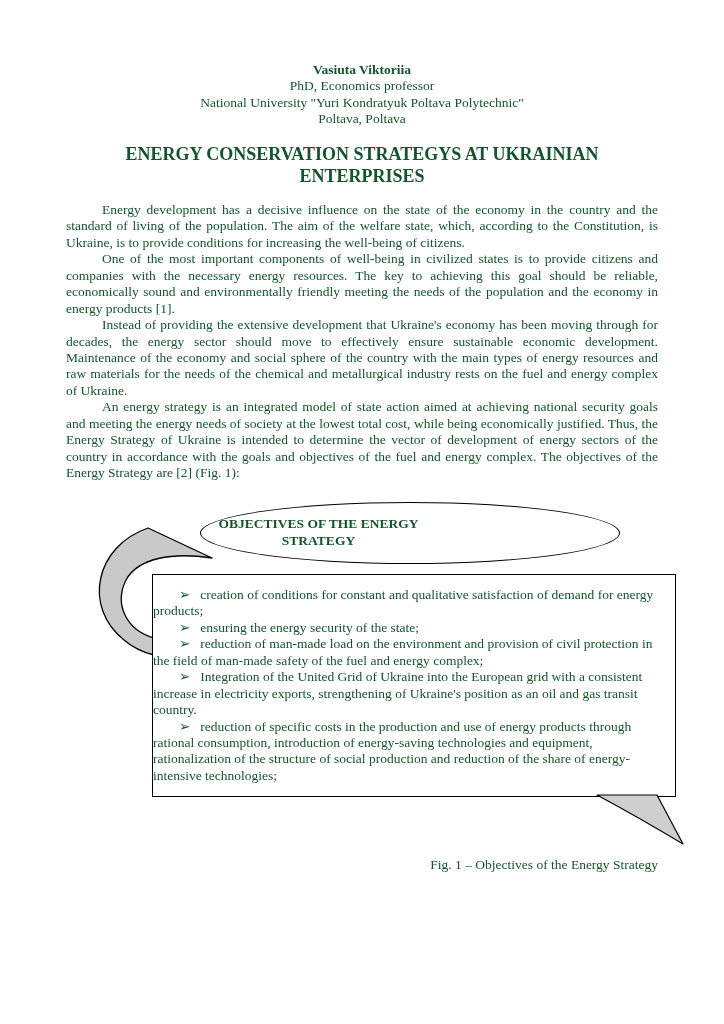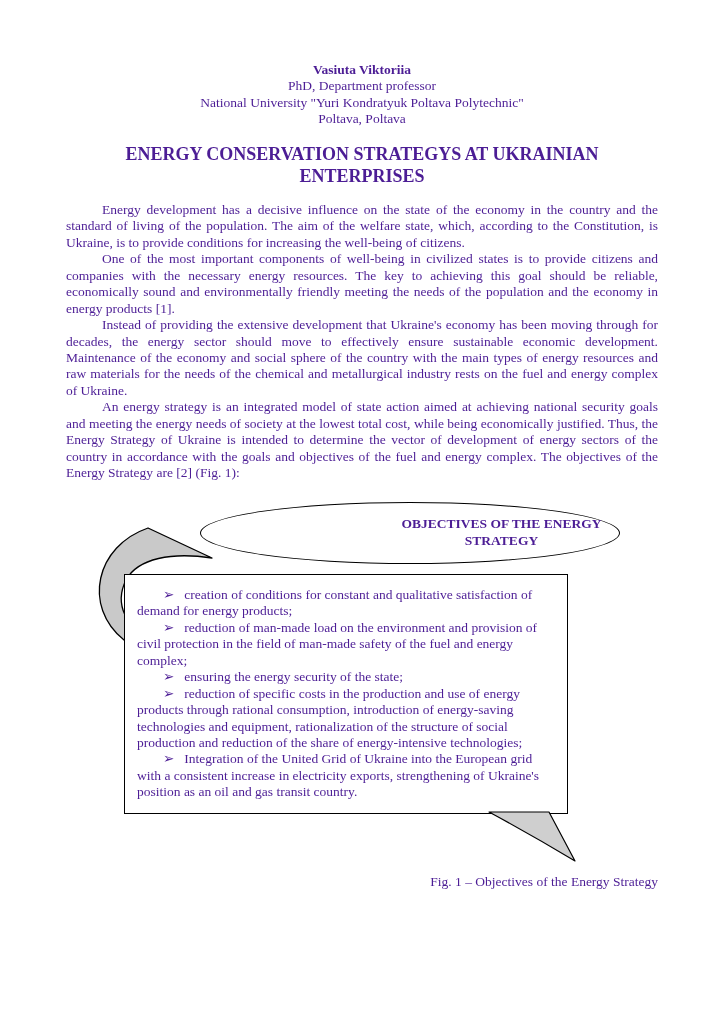--- a/index.html
+++ b/index.html
@@ -7,21 +7,21 @@
     padding: 0;
     background: #ffffff;
   }
   .page {
     position: relative;
     width: 724px;
     height: 1024px;
     box-sizing: border-box;
     padding: 62px 66px 0 66px;
     background: #ffffff;
-    color: #4c1d95;
+    color: #14532d;
     font-family: "Liberation Serif", "DejaVu Serif", serif;
     font-size: 13.5px;
     line-height: 1.22;
     overflow: hidden;
   }
   .author-block { text-align: center; }
   .author-block div { margin: 0; }
   .author-name { font-weight: bold; }
   .paper-title {
     font-size: 18px;
@@ -49,38 +49,38 @@
     z-index: 2;
     margin-left: 134px;
     width: 420px;
     height: 62px;
     box-sizing: border-box;
     border: 1.5px solid #000;
     border-radius: 50%;
     background: #fff;
     display: flex;
     align-items: center;
-    justify-content: flex-end;
+    justify-content: flex-start;
   }
   .ellipse-text {
     font-weight: bold;
     text-align: center;
     max-width: 235px;
     line-height: 1.25;
   }
   .objectives-box {
     position: relative;
     z-index: 2;
-    margin-left: 58px;
+    margin-left: 86px;
     margin-top: 10px;
-    width: 444px;
+    width: 524px;
     box-sizing: border-box;
     border: 1.5px solid #000;
     background: #fff;
-    padding: 12px 10px 12px 12px;
+    padding: 12px 10px 12px 0;
   }
   .obj-item {
     margin: 0;
     text-align: left;
     text-indent: 26px;
   }
   .bullet { margin-right: 10px; }
   .tail {
     position: absolute;
     right: -12px;
@@ -92,21 +92,21 @@
     margin-top: 60px;
   }
 </style>
 </head>
 <body>
 
 <div class="page">
 
   <header class="author-block">
     <div class="author-name">Vasiuta Viktoriia</div>
-    <div>PhD, Department professor</div>
+    <div>PhD, Economics professor</div>
     <div>National University "Yuri Kondratyuk Poltava Polytechnic"</div>
     <div>Poltava, Poltava</div>
   </header>
 
   <h1 class="paper-title">ENERGY CONSERVATION STRATEGYS AT UKRAINIAN ENTERPRISES</h1>
 
   <p class="body-par">Energy development has a decisive influence on the state of the economy in the country and the standard of living of the population. The aim of the welfare state, which, according to the Constitution, is Ukraine, is to provide conditions for increasing the well-being of citizens.</p>
   <p class="body-par">One of the most important components of well-being in civilized states is to provide citizens and companies with the necessary energy resources. The key to achieving this goal should be reliable, economically sound and environmentally friendly meeting the needs of the population and the economy in energy products [1].</p>
   <p class="body-par">Instead of providing the extensive development that Ukraine's economy has been moving through for decades, the energy sector should move to effectively ensure sustainable economic development. Maintenance of the economy and social sphere of the country with the main types of energy resources and raw materials for the needs of the chemical and metallurgical industry rests on the fuel and energy complex of Ukraine.</p>
   <p class="body-par">An energy strategy is an integrated model of state action aimed at achieving national security goals and meeting the energy needs of society at the lowest total cost, while being economically justified. Thus, the Energy Strategy of Ukraine is intended to determine the vector of development of energy sectors of the country in accordance with the goals and objectives of the fuel and energy complex. The objectives of the Energy Strategy are [2] (Fig. 1):</p>
@@ -126,30 +126,30 @@
 
     <div class="ellipse">
       <div class="ellipse-text">OBJECTIVES OF THE ENERGY STRATEGY</div>
     </div>
 
     <div class="objectives-box">
       <p class="obj-item">
         <span class="bullet">➢</span><span>creation of conditions for constant and qualitative satisfaction of demand for energy products;</span>
       </p>
       <p class="obj-item">
+        <span class="bullet">➢</span><span>ensuring the energy security of the state;</span>
+      </p>
+      <p class="obj-item">
         <span class="bullet">➢</span><span>reduction of man-made load on the environment and provision of civil protection in the field of man-made safety of the fuel and energy complex;</span>
       </p>
       <p class="obj-item">
-        <span class="bullet">➢</span><span>ensuring the energy security of the state;</span>
+        <span class="bullet">➢</span><span>Integration of the United Grid of Ukraine into the European grid with a consistent increase in electricity exports, strengthening of Ukraine's position as an oil and gas transit country.</span>
       </p>
       <p class="obj-item">
         <span class="bullet">➢</span><span>reduction of specific costs in the production and use of energy products through rational consumption, introduction of energy-saving technologies and equipment, rationalization of the structure of social production and reduction of the share of energy-intensive technologies;</span>
-      </p>
-      <p class="obj-item">
-        <span class="bullet">➢</span><span>Integration of the United Grid of Ukraine into the European grid with a consistent increase in electricity exports, strengthening of Ukraine's position as an oil and gas transit country.</span>
       </p>
 
       <svg class="tail" width="92" height="56" viewBox="0 0 92 56" aria-hidden="true">
         <path d="M 2 1 L 62 1 L 88 50 C 58 32, 28 15, 2 1 Z" fill="#cfcfcf" stroke="#000000" stroke-width="1.2" stroke-linejoin="round"></path>
       </svg>
     </div>
 
     <figcaption class="fig-caption">Fig. 1 – Objectives of the Energy Strategy</figcaption>
 
   </figure>

